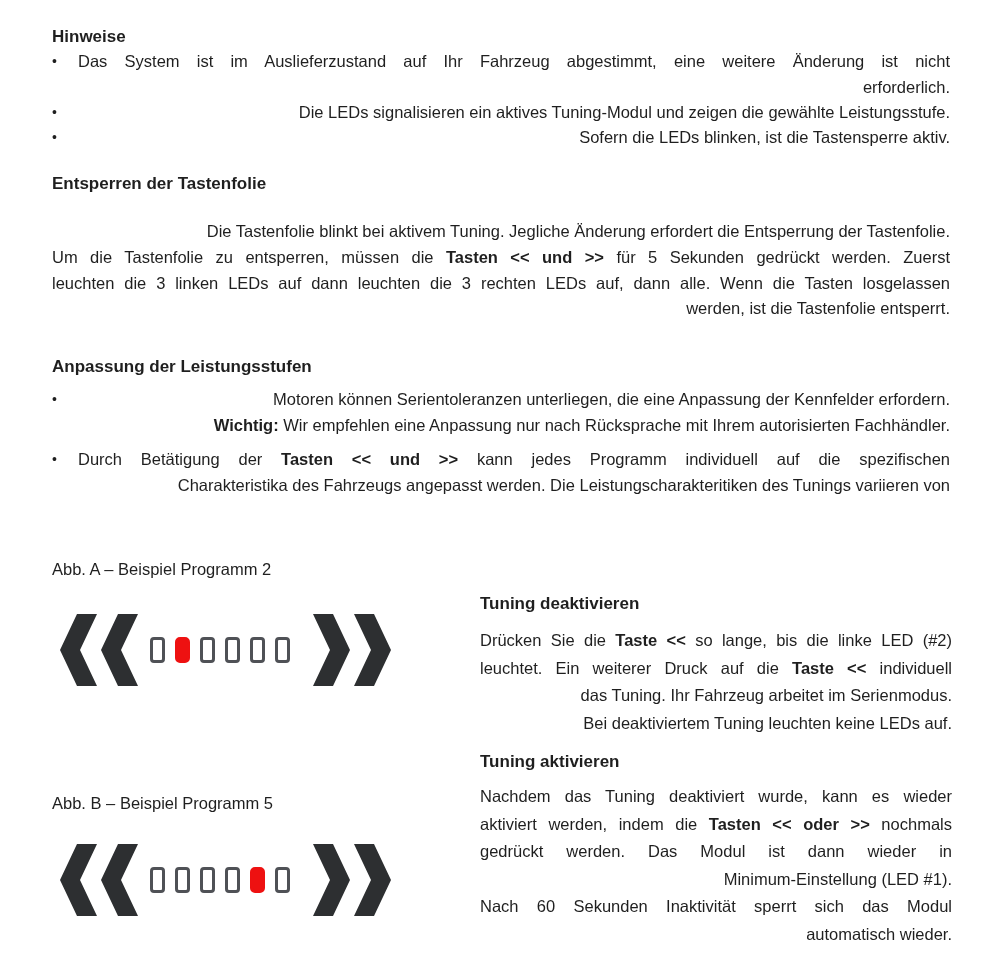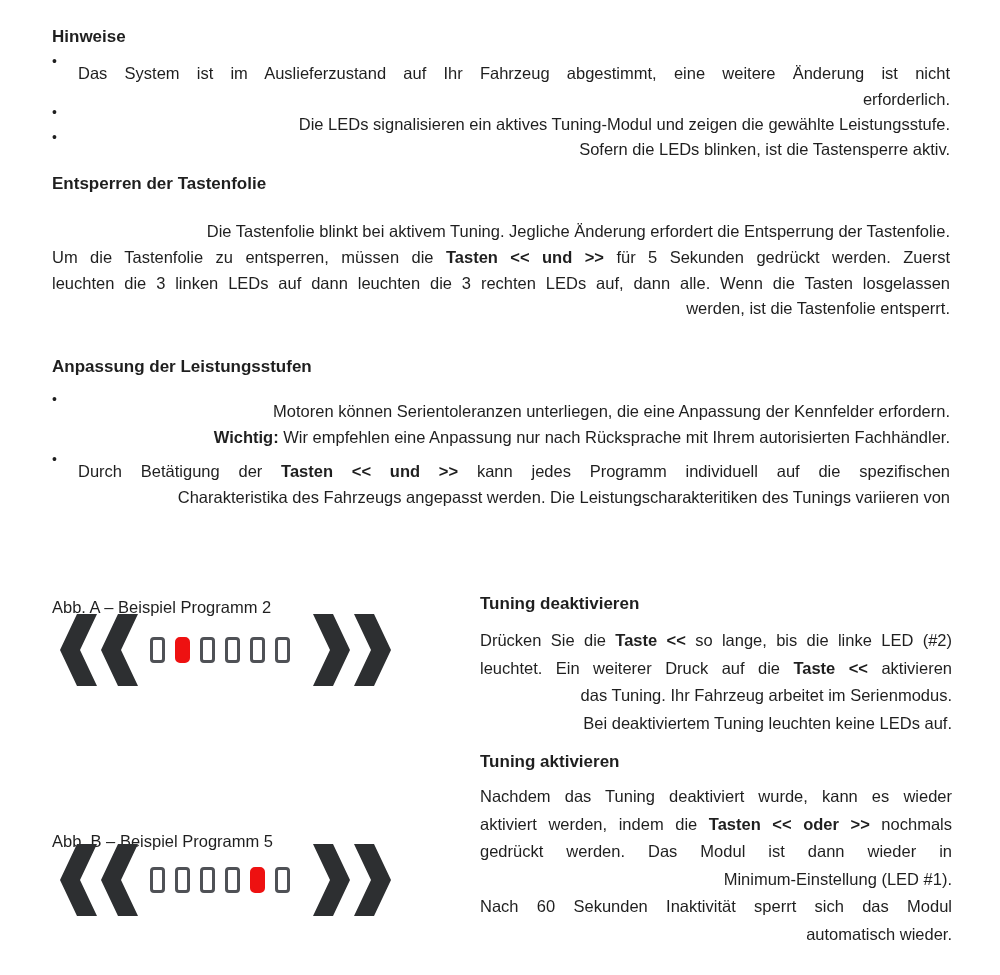--- a/index.html
+++ b/index.html
@@ -18,28 +18,28 @@
   .content{position:absolute;left:52px;top:0;width:898px;height:975px;}
   .blk{position:absolute;left:0;width:898px;}
   .h{font-size:17px;font-weight:bold;line-height:22px;}
   .t{font-size:16.5px;line-height:25.5px;}
   .line{text-align:right;}
   .par.just .line:not(:last-child){text-align:justify;text-align-last:justify;}
   .b{font-weight:bold;}
   
   .bullet{display:flex;}
   .bmark{flex:none;width:26px;font-size:14px;line-height:25.5px;}
-  .bullet .par{flex:1;min-width:0;margin-top:12px;}
+  .bullet .par{flex:1;min-width:0;}
   
   .bottom{position:absolute;left:0;top:556px;width:898px;height:415px;}
   .figcol{position:absolute;left:0;top:0;width:435px;height:415px;}
   .rightcol{position:absolute;left:428px;top:37px;width:472px;height:378px;text-decoration:underline;}
   .rightcol .rblk{position:absolute;left:0;width:472px;}
   .rightcol .t{line-height:27.5px;}
-  .caption{position:absolute;left:0;font-size:16.5px;line-height:22px;margin-top:38px;}
+  .caption{position:absolute;left:0;font-size:16.5px;line-height:22px;}
   
   .figure{position:absolute;left:8px;display:flex;align-items:center;height:72px;}
   .chev{flex:none;display:block;}
   .chev polygon{fill:var(--chevron);}
   .led-row{display:flex;gap:10px;margin-left:12px;margin-right:23px;align-items:center;}
   .led{
     width:15px;height:26px;box-sizing:border-box;
     border:3px solid var(--led_border);border-radius:4px;background:#ffffff;
   }
   .led-on{background:var(--accent_red);border-color:var(--accent_red);border-radius:5px;}
@@ -148,21 +148,21 @@
           <polygon points="41,0 61,0 78,36 61,72 41,72 58,36"></polygon>
         </svg>
       </div>
 
     </div>
 
     <div class="rightcol">
       <div class="rblk h" style="top:0">Tuning deaktivieren</div>
       <div class="rblk t par just" style="top:34px">
           <div class="line"><span>Drücken Sie die </span><span class="b">Taste &lt;&lt;</span><span> so lange, bis die linke LED (#2)</span></div>
-          <div class="line"><span>leuchtet. Ein weiterer Druck auf die </span><span class="b">Taste &lt;&lt;</span><span> aktivieren</span></div>
+          <div class="line"><span>leuchtet. Ein weiterer Druck auf die </span><span class="b">Taste &lt;&lt;</span><span> individuell</span></div>
           <div class="line"><span>das Tuning. Ihr Fahrzeug arbeitet im Serienmodus.</span></div>
         </div>
       <div class="rblk h" style="top:158px">Tuning aktivieren</div>
       <div class="rblk t" style="top:117px">
         <div class="line">Bei deaktiviertem Tuning leuchten keine LEDs auf.</div>
       </div>
       <div class="rblk t par just" style="top:190px">
           <div class="line"><span>Nachdem das Tuning deaktiviert wurde, kann es wieder</span></div>
           <div class="line"><span>aktiviert werden, indem die </span><span class="b">Tasten &lt;&lt; oder &gt;&gt;</span><span> nochmals</span></div>
           <div class="line"><span>gedrückt werden. Das Modul ist dann wieder in</span></div>

